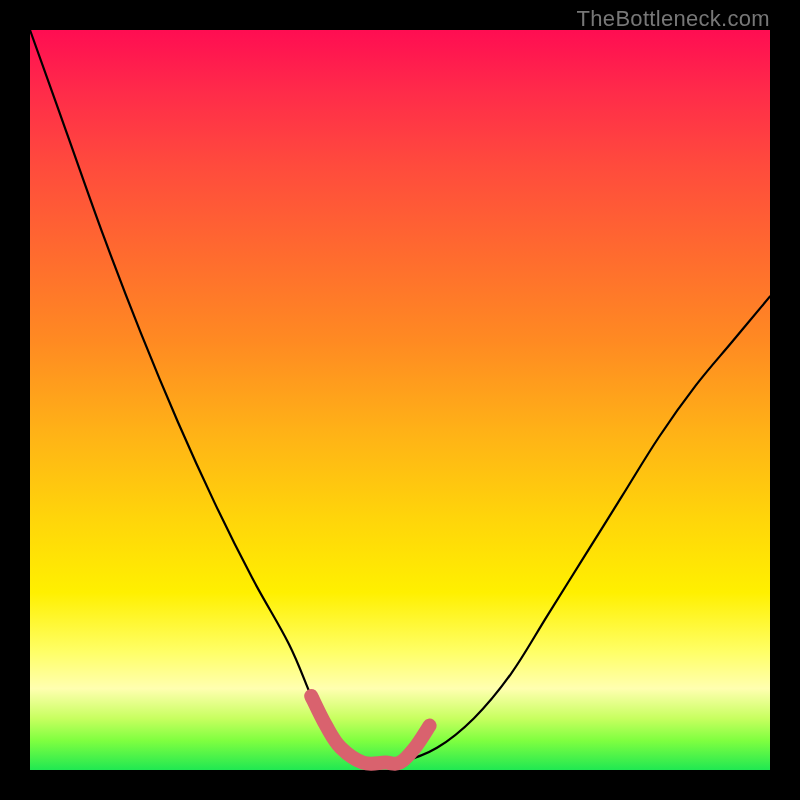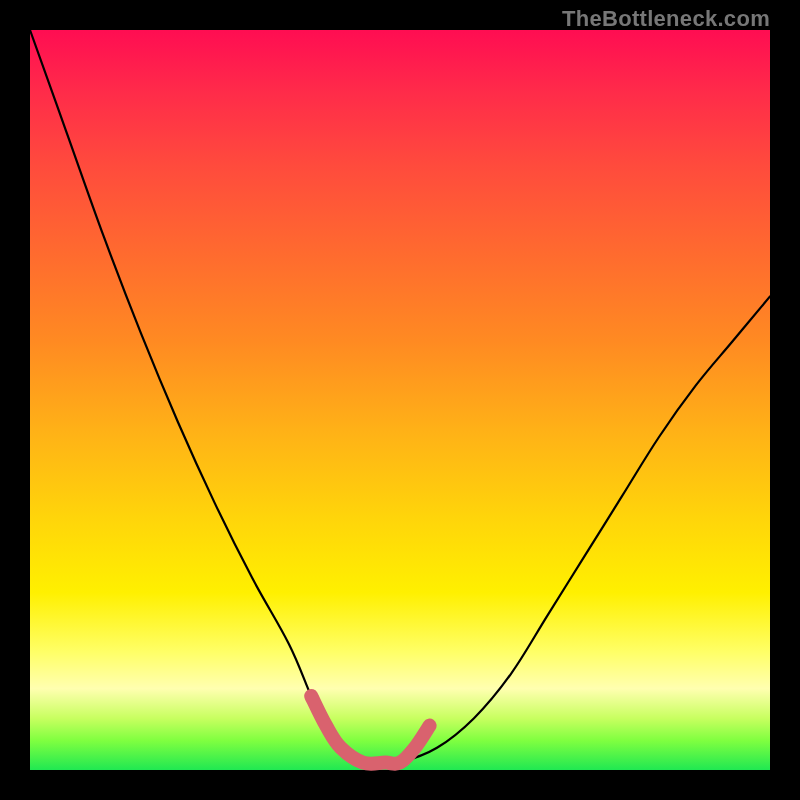--- a/index.html
+++ b/index.html
@@ -42,21 +42,21 @@
     #80ff40 96%,
     #20e852 100%
   );
 }
 .attribution {
   position: absolute;
   top: 6px;
   right: 30px;
   color: #777;
   font-size: 22px;
-  font-weight: 700;
+  font-weight: 400;
   letter-spacing: 0.3px;
 }
 svg.curve {
   position: absolute;
   left: 0;
   top: 0;
   width: 740px;
   height: 740px;
   overflow: visible;
 }

